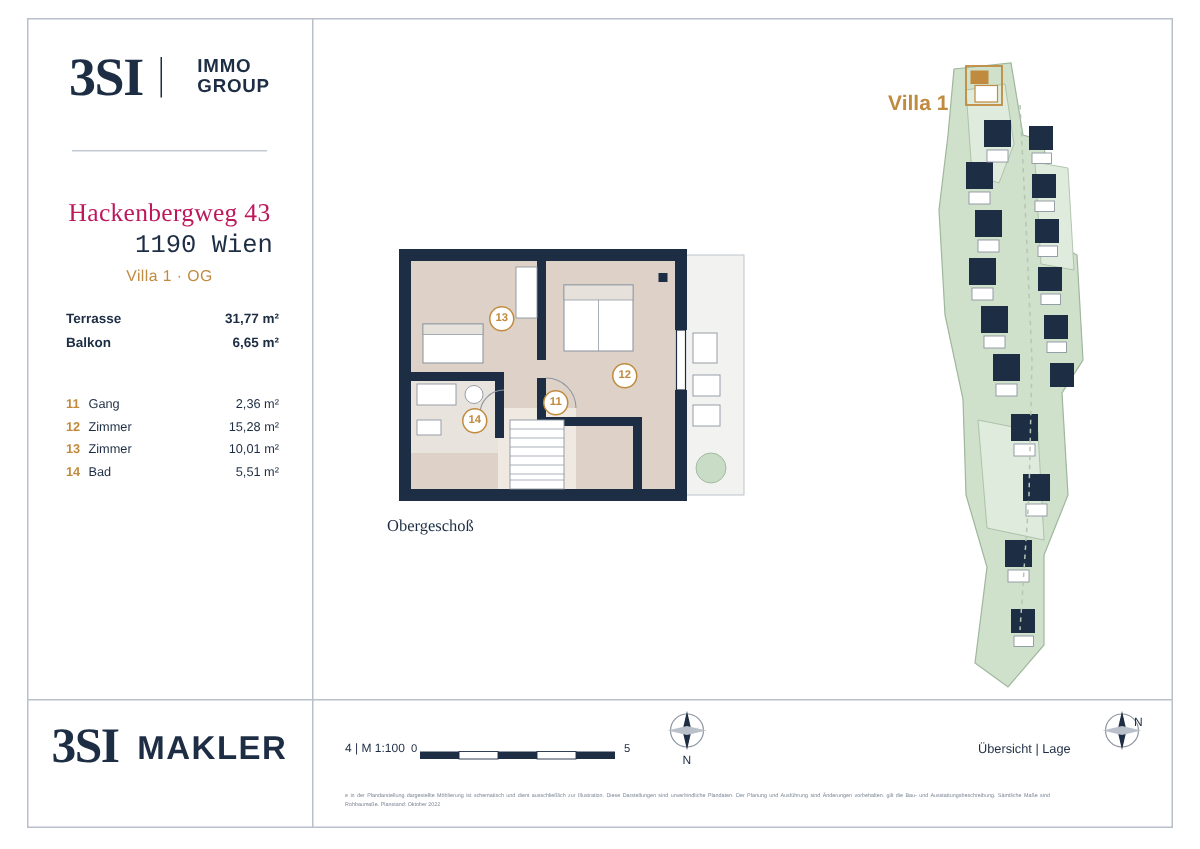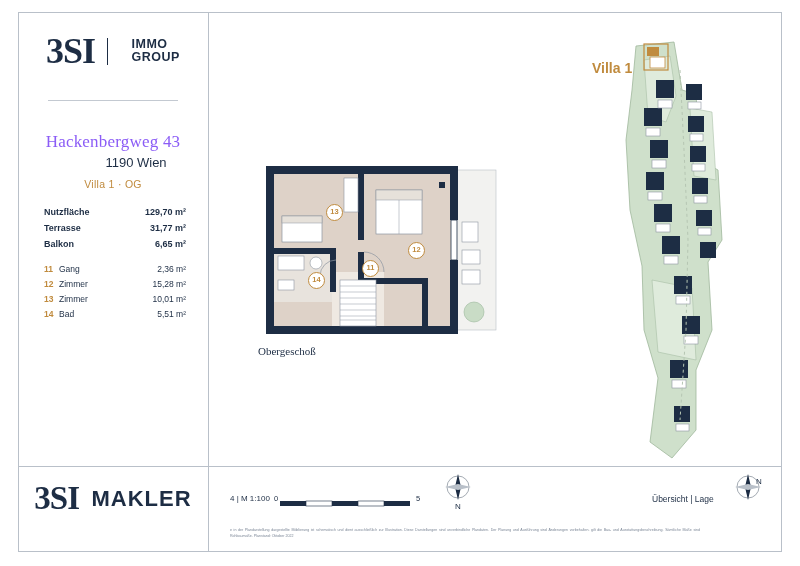--- a/index.html
+++ b/index.html
@@ -100,26 +100,26 @@
   .addr {
     position: absolute;
     left: 18px;
     top: 132px;
     width: 190px;
     text-align: center;
   }
   .addr .street {
     font-family: "Liberation Serif", serif;
     font-size: 17px;
-    color: #8b5cf6;
+    color: #be185d;
     letter-spacing: 0.2px;
   }
   .addr .city {
-    font-family: Liberation Sans, sans-serif;
-    font-size: 13px;
+    font-family: Liberation Mono, monospace;
+    font-size: 17px;
     color: #1d2d44;
     margin-top: 3px;
     margin-left: 46px;
   }
   .villa-label {
     position: absolute;
     left: 18px;
     top: 178px;
     width: 190px;
     text-align: center;
@@ -306,24 +306,20 @@
   <div class="brand-rule"></div>
 
   <div class="addr">
     <div class="street">Hackenbergweg 43</div>
     <div class="city">1190 Wien</div>
   </div>
 
   <div class="villa-label">Villa 1 · OG</div>
 
   <div class="areas">
-    <div class="area-row">
-      <span>Nutzfläche</span>
-      <span class="val">129,70 m²</span>
-    </div>
     <div class="area-row">
       <span>Terrasse</span>
       <span class="val">31,77 m²</span>
     </div>
     <div class="area-row">
       <span>Balkon</span>
       <span class="val">6,65 m²</span>
     </div>
   </div>
 

